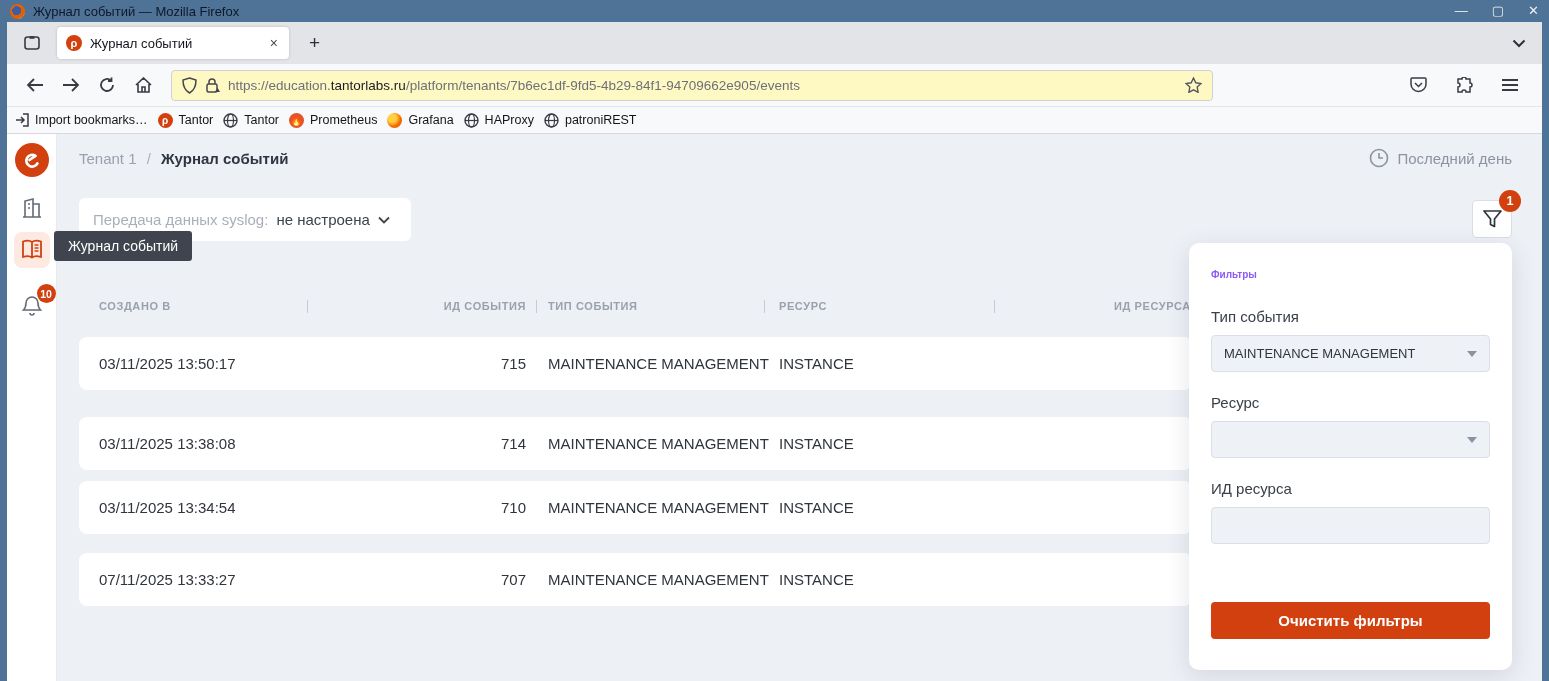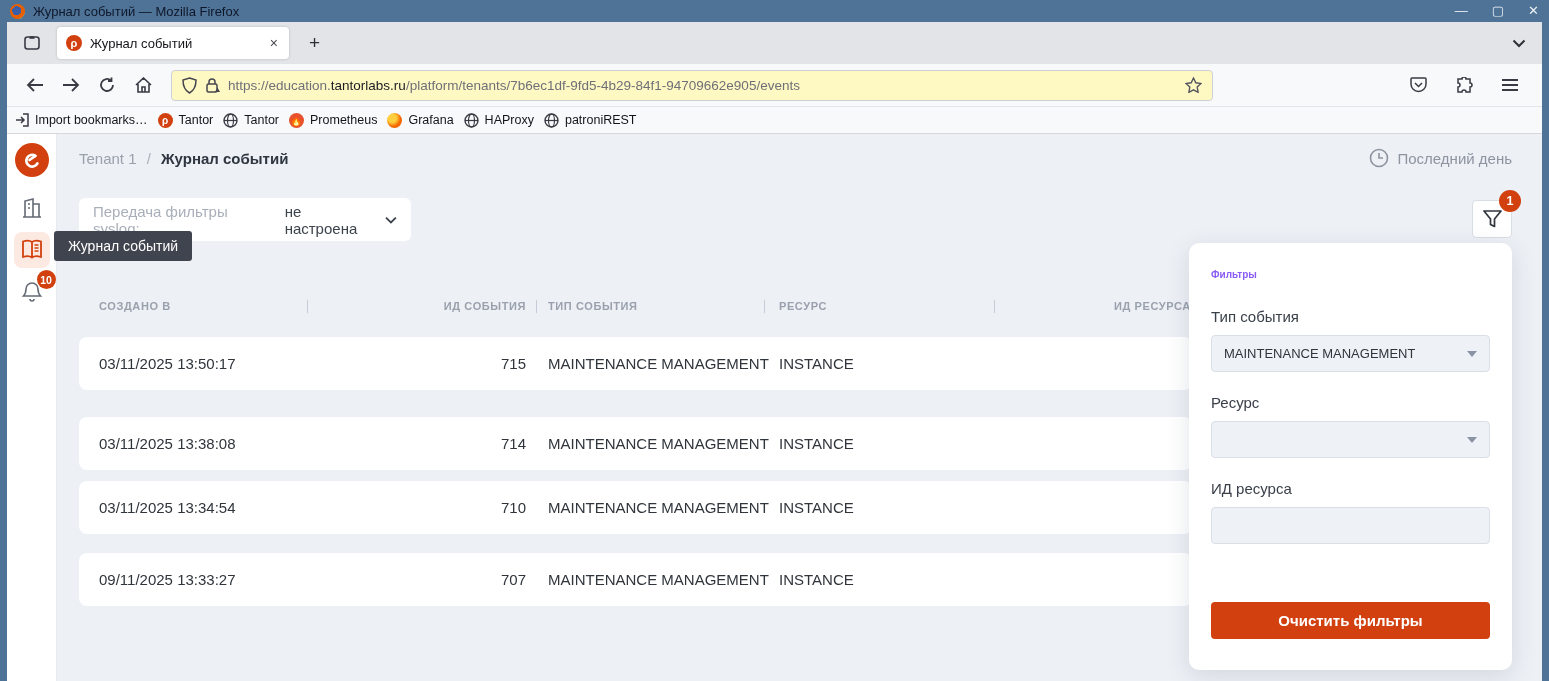--- a/index.html
+++ b/index.html
@@ -279,21 +279,21 @@
             <path d="M5 21 V5 L13 3 V21 M13 8 H19 V21 M3 21 H21" fill="none" stroke="#646b75" stroke-width="1.6"></path>
             <path d="M8 8 H10 M8 12 H10" stroke="#646b75" stroke-width="1.4"></path>
           </svg>
       </div>
       <div class="side-item side-active" style="margin-top:6px;">
         <svg width="24" height="22" viewBox="0 0 24 22">
             <path d="M12 3 C10 1.5 6 1.5 3 2.5 V18 C6 17 10 17 12 18.5 C14 17 18 17 21 18 V2.5 C18 1.5 14 1.5 12 3 Z M12 3 V18.5" fill="none" stroke="#d2400f" stroke-width="1.8"></path>
             <path d="M14.5 6 H18.5 M14.5 9 H18.5 M14.5 12 H18.5" stroke="#d2400f" stroke-width="1.4"></path>
           </svg>
       </div>
-      <div class="side-item" style="margin-top:6px;justify-content:center;">
+      <div class="side-item" style="margin-top:20px;justify-content:center;">
         <svg width="24" height="24" viewBox="0 0 24 24">
             <path d="M12 3 a6 6 0 0 1 6 6 c0 4 1.5 6 2.5 7 H3.5 c1-1 2.5-3 2.5-7 a6 6 0 0 1 6-6 Z" fill="none" stroke="#646b75" stroke-width="1.6"></path>
             <path d="M10 19 a2 2 0 0 0 4 0" fill="none" stroke="#646b75" stroke-width="1.6"></path>
           </svg>
         <span class="bell-badge">10</span>
       </div>
     </div>
 
     <div class="tooltip">Журнал событий</div>
 
@@ -307,21 +307,21 @@
 
       <div class="period">
         <svg width="20" height="20" viewBox="0 0 20 20">
             <circle cx="10" cy="10" r="8.5" fill="none" stroke="#8d94a0" stroke-width="1.6"></circle>
             <path d="M10 5 V10 H14" fill="none" stroke="#8d94a0" stroke-width="1.6"></path>
           </svg>
         <span>Последний день</span>
       </div>
 
       <div class="syslog-box">
-        <span class="syslog-label">Передача фильтры syslog:</span>
+        <span class="syslog-label">Передача данных syslog:</span>
         <span class="syslog-value">не настроена</span>
         <svg width="12" height="8" viewBox="0 0 12 8">
             <path d="M1 1.5 L6 6.5 L11 1.5" fill="none" stroke="#3c434c" stroke-width="1.8"></path>
           </svg>
       </div>
 
       <div class="filter-btn">
         <svg width="19" height="18" viewBox="0 0 19 18">
             <path d="M1 1 H18 L11.5 9 V16.5 L7.5 14.5 V9 Z" fill="none" stroke="#2f353d" stroke-width="1.7" stroke-linejoin="round"></path>
           </svg>
@@ -352,21 +352,21 @@
         <span class="c-type">MAINTENANCE MANAGEMENT</span>
         <span class="c-res">INSTANCE</span>
       </div>
       <div class="trow r3">
         <span class="c-created">03/11/2025 13:34:54</span>
         <span class="c-id">710</span>
         <span class="c-type">MAINTENANCE MANAGEMENT</span>
         <span class="c-res">INSTANCE</span>
       </div>
       <div class="trow r4">
-        <span class="c-created">09/11/2025 13:33:27</span>
+        <span class="c-created">07/11/2025 13:33:27</span>
         <span class="c-id">707</span>
         <span class="c-type">MAINTENANCE MANAGEMENT</span>
         <span class="c-res">INSTANCE</span>
       </div>
 
       <div class="fpanel">
         <div class="fp-title">Фильтры</div>
 
         <div class="fp-label">Тип события</div>
         <div class="fp-field">

